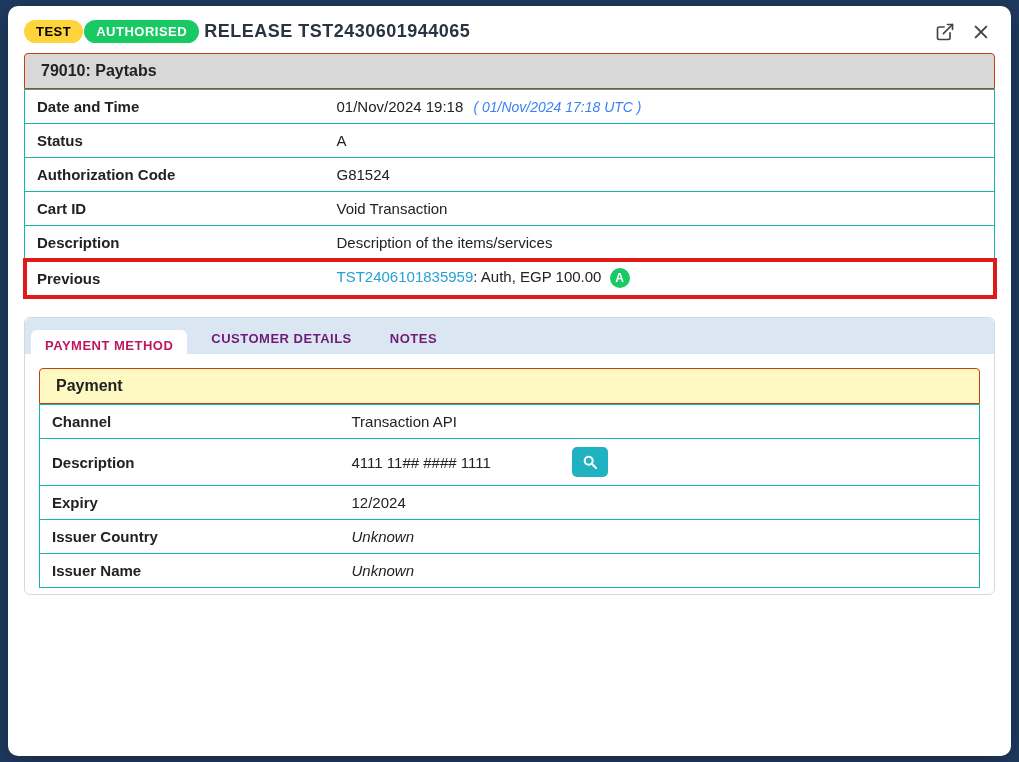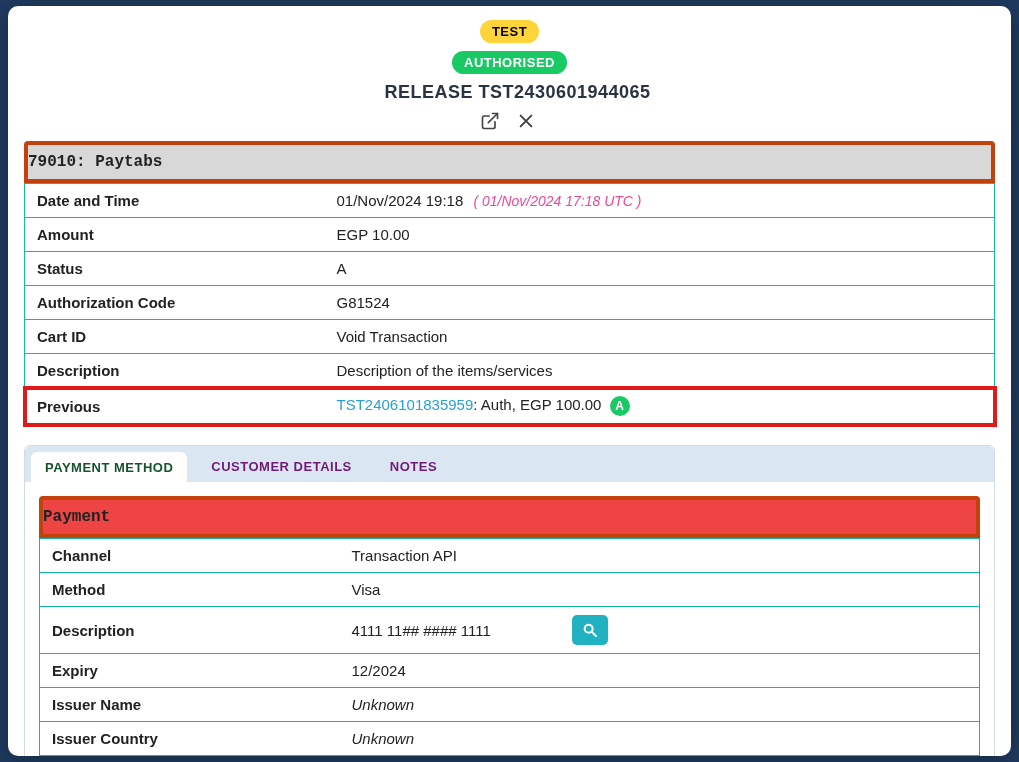--- a/index.html
+++ b/index.html
@@ -19,23 +19,22 @@
     bottom: 6px;
     background: #fff;
     border-radius: 10px;
     box-shadow: 0 4px 20px rgba(0,0,0,0.3);
     padding: 14px 16px;
     overflow: hidden;
   }
   .header-row {
     display: flex;
     align-items: center;
-    gap: 8px;
+    gap: 1px;
     margin-bottom: 10px;
-    flex-direction: column;
   }
   .badge {
     display: inline-block;
     border-radius: 14px;
     font-weight: 700;
     font-size: 13px;
     padding: 4px 12px;
     letter-spacing: 0.5px;
   }
   .badge-test {
@@ -45,64 +44,63 @@
   .badge-auth {
     background: #18c964;
     color: #fff;
   }
   .title {
     font-size: 18px;
     font-weight: 700;
     color: #2a3342;
     letter-spacing: 0.5px;
     flex: 1;
-    margin-left: 16px;
+    margin-left: 4px;
   }
   .header-actions {
     display: flex;
     align-items: center;
     gap: 18px;
     margin-right: 6px;
   }
   .icon-btn {
     color: #444;
     cursor: pointer;
     display: flex;
     align-items: center;
     justify-content: center;
   }
   .icon-btn svg { width: 20px; height: 20px; }
   .close-btn svg { width: 16px; height: 16px; }
   .section-header {
     background: #d8d8d8;
-    border: 4px solid #c2410c;
+    border: 1px solid #c2410c;
     border-radius: 4px 4px 0 0;
-    padding: 8px 0;
+    padding: 8px 16px;
     font-weight: 700;
     color: #222;
     font-size: 16px;
-    font-family: Liberation Mono, monospace;
   }
   .kv-table {
     width: 100%;
     border-collapse: collapse;
   }
   .kv-table tr { border: 1px solid #14b8a6; }
   .kv-table td {
     padding: 8px 12px;
     font-size: 15px;
     color: #222;
     vertical-align: middle;
   }
   .kv-table td.key {
     width: 300px;
     font-weight: 700;
   }
   .utc {
-    color: #ec4899;
+    color: #3b82f6;
     font-style: italic;
     margin-left: 6px;
     font-size: 14px;
   }
   .previous-row {
     outline: 4px solid #e21919;
     outline-offset: -2px;
     position: relative;
     z-index: 2;
     margin-left: 44px;
@@ -142,30 +140,30 @@
   .tab {
     padding: 8px 14px 8px 14px;
     font-size: 13px;
     font-weight: 700;
     color: #701a75;
     letter-spacing: 0.5px;
     cursor: pointer;
   }
   .tab.active {
     background: #fff;
-    color: #14532d;
+    color: #be185d;
     border-radius: 6px 6px 0 0;
     position: relative;
-    top: 1px;
+    top: 7px;
   }
   .inner {
     padding: 14px 14px 0 14px;
   }
   .inner .section-header {
-    background: #ef4444;
+    background: #fef9c3;
   }
   .card-desc-wrap {
     display: flex;
     align-items: center;
   }
   .card-desc-text { min-width: 220px; }
   .search-btn {
     background: #20b2c0;
     width: 36px;
     height: 30px;
@@ -209,24 +207,20 @@
   <table class="kv-table">
     <tbody>
         <tr>
       <td class="key">Date and Time</td>
       <td class="val">
         <span>01/Nov/2024 19:18</span>
         <span class="utc">( 01/Nov/2024 17:18 UTC )</span>
       </td>
     </tr>
     <tr>
-      <td class="key">Amount</td>
-      <td class="val">EGP 10.00</td>
-    </tr>
-    <tr>
       <td class="key">Status</td>
       <td class="val">A</td>
     </tr>
     <tr>
       <td class="key">Authorization Code</td>
       <td class="val">G81524</td>
     </tr>
     <tr>
       <td class="key">Cart ID</td>
       <td class="val">Void Transaction</td>
@@ -253,48 +247,44 @@
     </div>
     <div class="inner">
       <div class="section-header">Payment</div>
       <table class="kv-table">
         <tbody>
             <tr>
           <td class="key" style="width:210px">Channel</td>
           <td class="val">Transaction API</td>
         </tr>
         <tr>
-          <td class="key">Method</td>
-          <td class="val">Visa</td>
-        </tr>
-        <tr>
           <td class="key">Description</td>
           <td class="val">
             <div class="card-desc-wrap">
               <span class="card-desc-text">4111 11## #### 1111</span>
               <span class="search-btn">
                 <svg viewBox="0 0 24 24" fill="none" stroke="currentColor" stroke-width="3" stroke-linecap="round">
                   <circle cx="10" cy="10" r="6"></circle>
                   <line x1="15" y1="15" x2="21" y2="21"></line>
                 </svg>
 
               </span>
             </div>
           </td>
         </tr>
         <tr>
           <td class="key">Expiry</td>
           <td class="val">12/2024</td>
         </tr>
         <tr>
+          <td class="key">Issuer Country</td>
+          <td class="val italic-unknown">Unknown</td>
+        </tr>
+        <tr>
           <td class="key">Issuer Name</td>
-          <td class="val italic-unknown">Unknown</td>
-        </tr>
-        <tr>
-          <td class="key">Issuer Country</td>
           <td class="val italic-unknown">Unknown</td>
         </tr>
       </tbody>
         </table>
     </div>
   </div>
 
 </div>
 
 </body></html>

